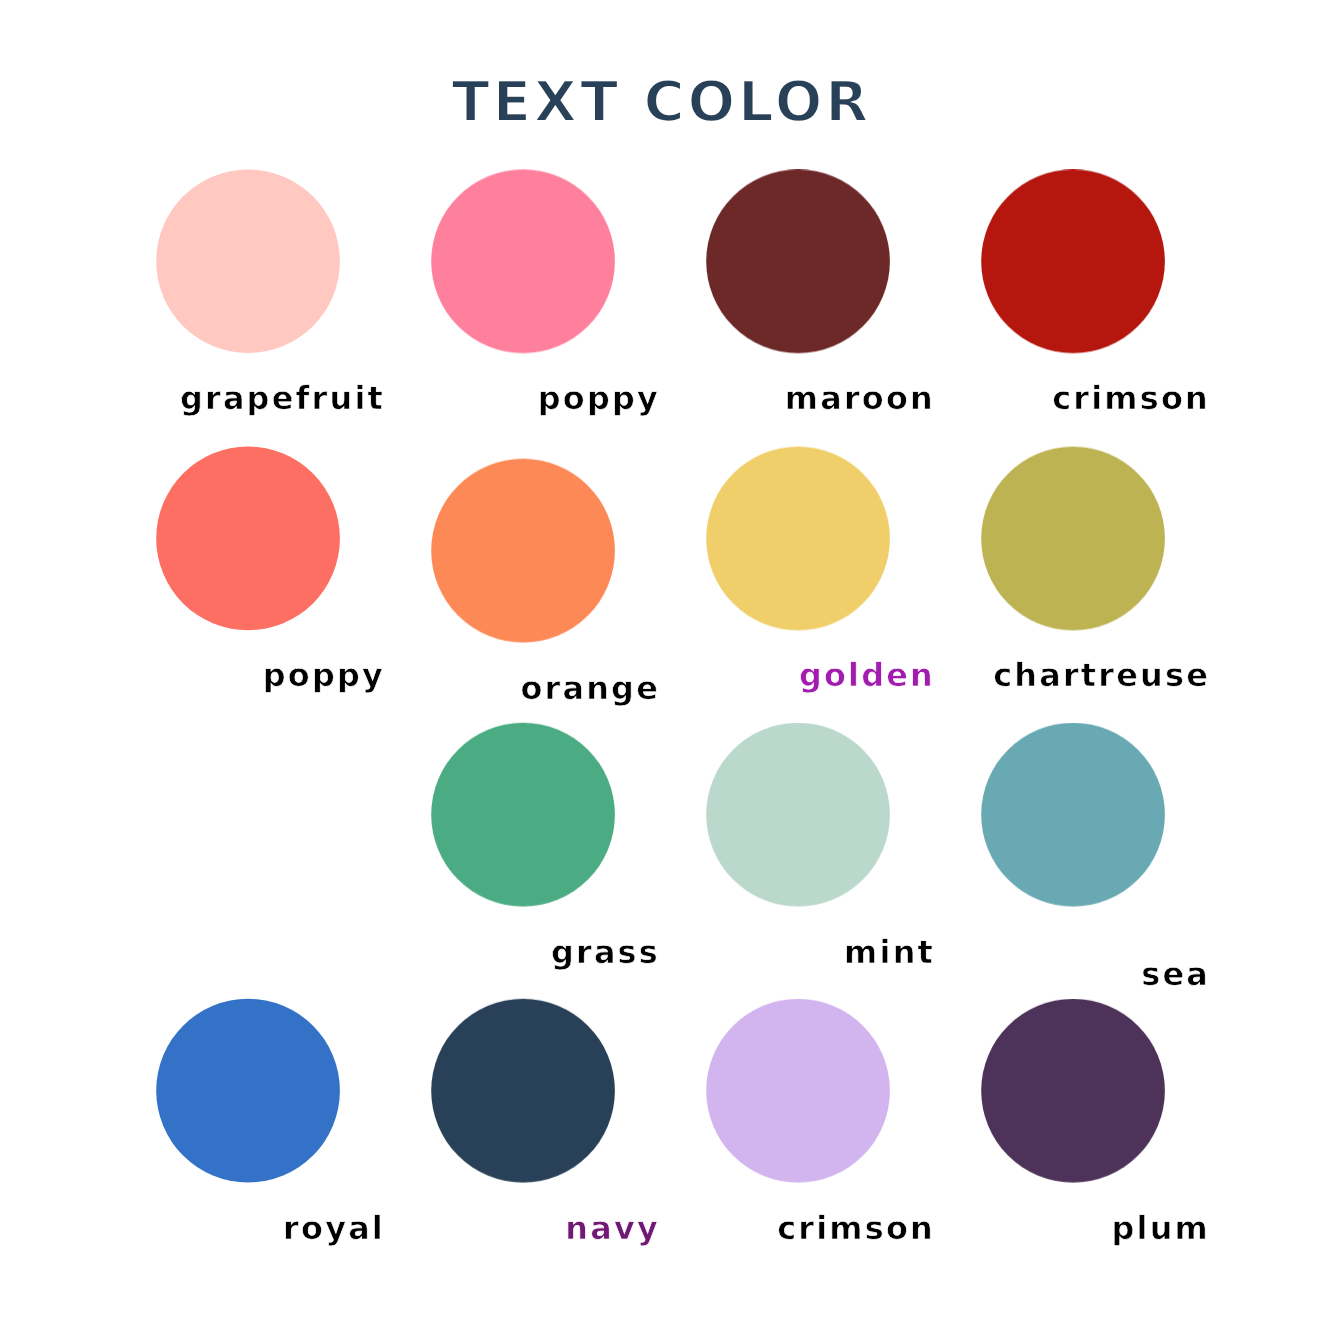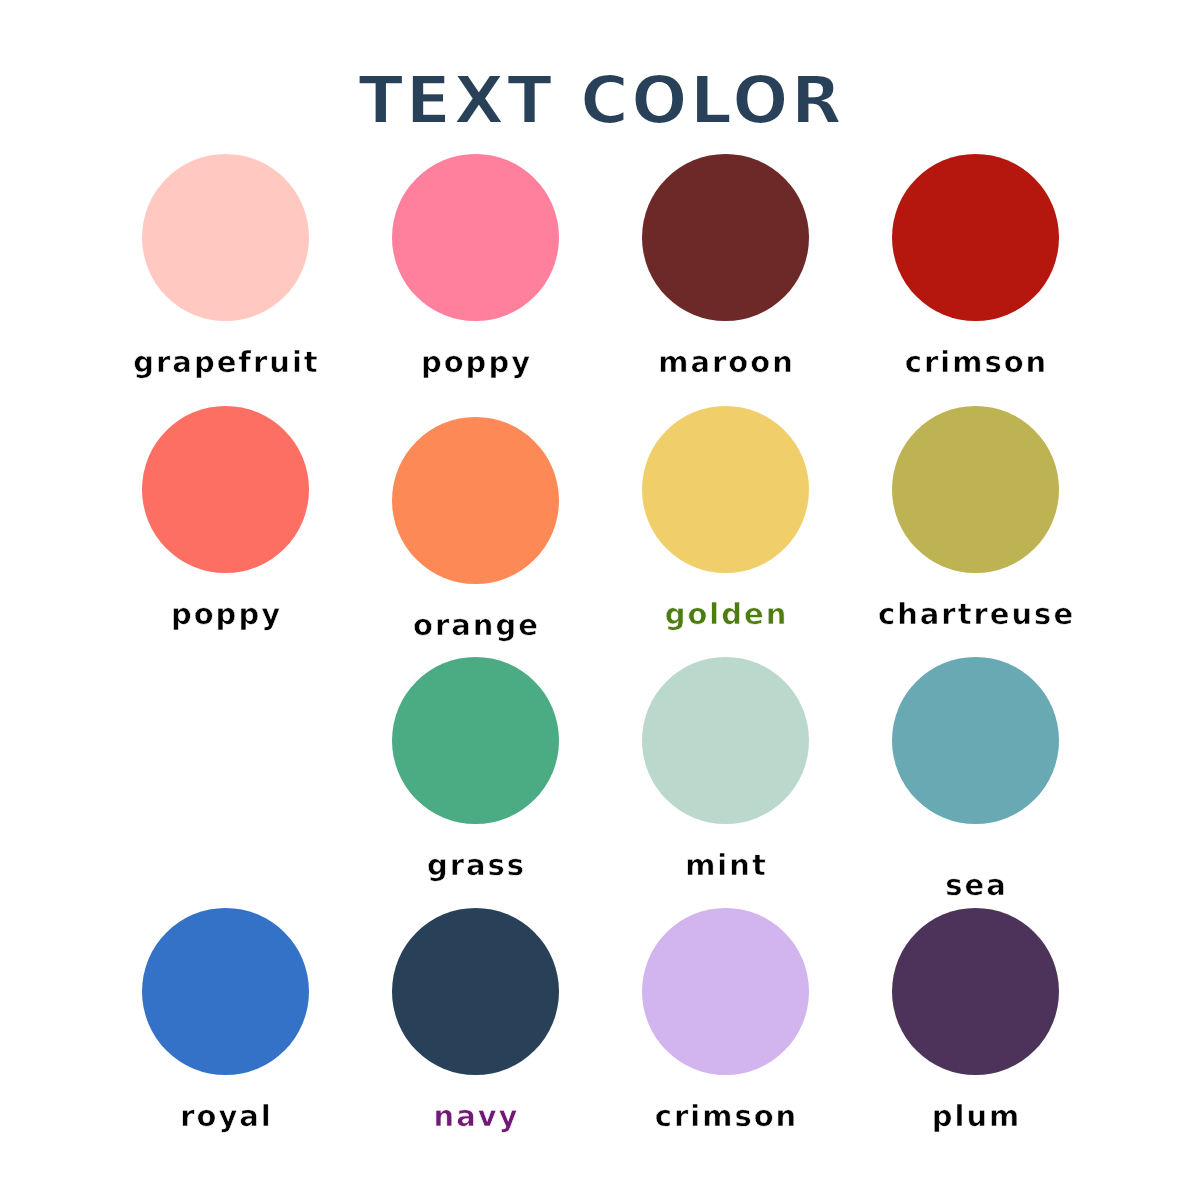--- a/index.html
+++ b/index.html
@@ -3,28 +3,28 @@
 <meta charset="utf-8">
 <title>TEXT COLOR</title>
 <style>
   html,body{margin:0;padding:0;}
   body{width:1200px;height:1200px;background:#ffffff;
     font-family:"DejaVu Sans",sans-serif;overflow:hidden;
     -webkit-font-smoothing:antialiased;text-rendering:geometricPrecision;}
   #page{position:relative;width:1200px;height:1200px;background:#ffffff;
     transform:translateZ(0);backface-visibility:hidden;}
   .title{position:absolute;left:0;top:68px;width:1200px;text-align:center;
-    color:#284058;font-size:66px;font-weight:bold;letter-spacing:2.6px;
+    color:#284058;font-size:51px;font-weight:bold;letter-spacing:2.6px;
     line-height:1;text-indent:2.6px;white-space:nowrap;
     -webkit-text-stroke:2px #ffffff;
     -webkit-font-smoothing:antialiased;transform:translateZ(0);}
   .grid{position:absolute;left:0;top:0;width:1200px;height:1200px;}
   .cell{position:absolute;width:250px;}
   .dot{width:167px;height:167px;border-radius:50%;margin:0 auto;background:#cccccc;}
-  .lbl{margin-top:27px;text-align:center;color:#000000;font-size:29px;
+  .lbl{margin-top:27px;text-align:right;color:#000000;font-size:29px;
     font-weight:bold;letter-spacing:2px;line-height:1;text-indent:3px;white-space:nowrap;
     -webkit-text-stroke:0.6px #ffffff;
     -webkit-font-smoothing:antialiased;transform:translateZ(0);}
 </style>
 </head>
 <body style="background-color: rgb(255, 255, 255);">
 
 <div id="page">
   <div class="title" style="color: rgb(40, 64, 88);">TEXT COLOR</div>
   <div class="grid">
@@ -47,21 +47,21 @@
     <div class="cell" style="left:100px;top:405.9px">
       <div class="dot" style="background-color: rgb(253, 111, 99);"></div>
       <div class="lbl" style="color: rgb(0, 0, 0); text-decoration: underline;">poppy</div>
     </div>
     <div class="cell" style="left:350px;top:417px">
       <div class="dot" style="background-color: rgb(253, 137, 86);"></div>
       <div class="lbl" style="color: rgb(0, 0, 0);">orange</div>
     </div>
     <div class="cell" style="left:600px;top:405.9px">
       <div class="dot" style="background-color: rgb(240, 207, 107);"></div>
-      <div class="lbl" style="color: #4d7c0f;">golden</div>
+      <div class="lbl" style="color: #a21caf;">golden</div>
     </div>
     <div class="cell" style="left:850px;top:405.9px">
       <div class="dot" style="background-color: rgb(189, 179, 82);"></div>
       <div class="lbl" style="color: rgb(0, 0, 0);">chartreuse</div>
     </div>
     <div class="cell" style="left:350px;top:656.8px">
       <div class="dot" style="background-color: rgb(75, 171, 131);"></div>
       <div class="lbl" style="color: rgb(0, 0, 0);">grass</div>
     </div>
     <div class="cell" style="left:600px;top:656.8px">

